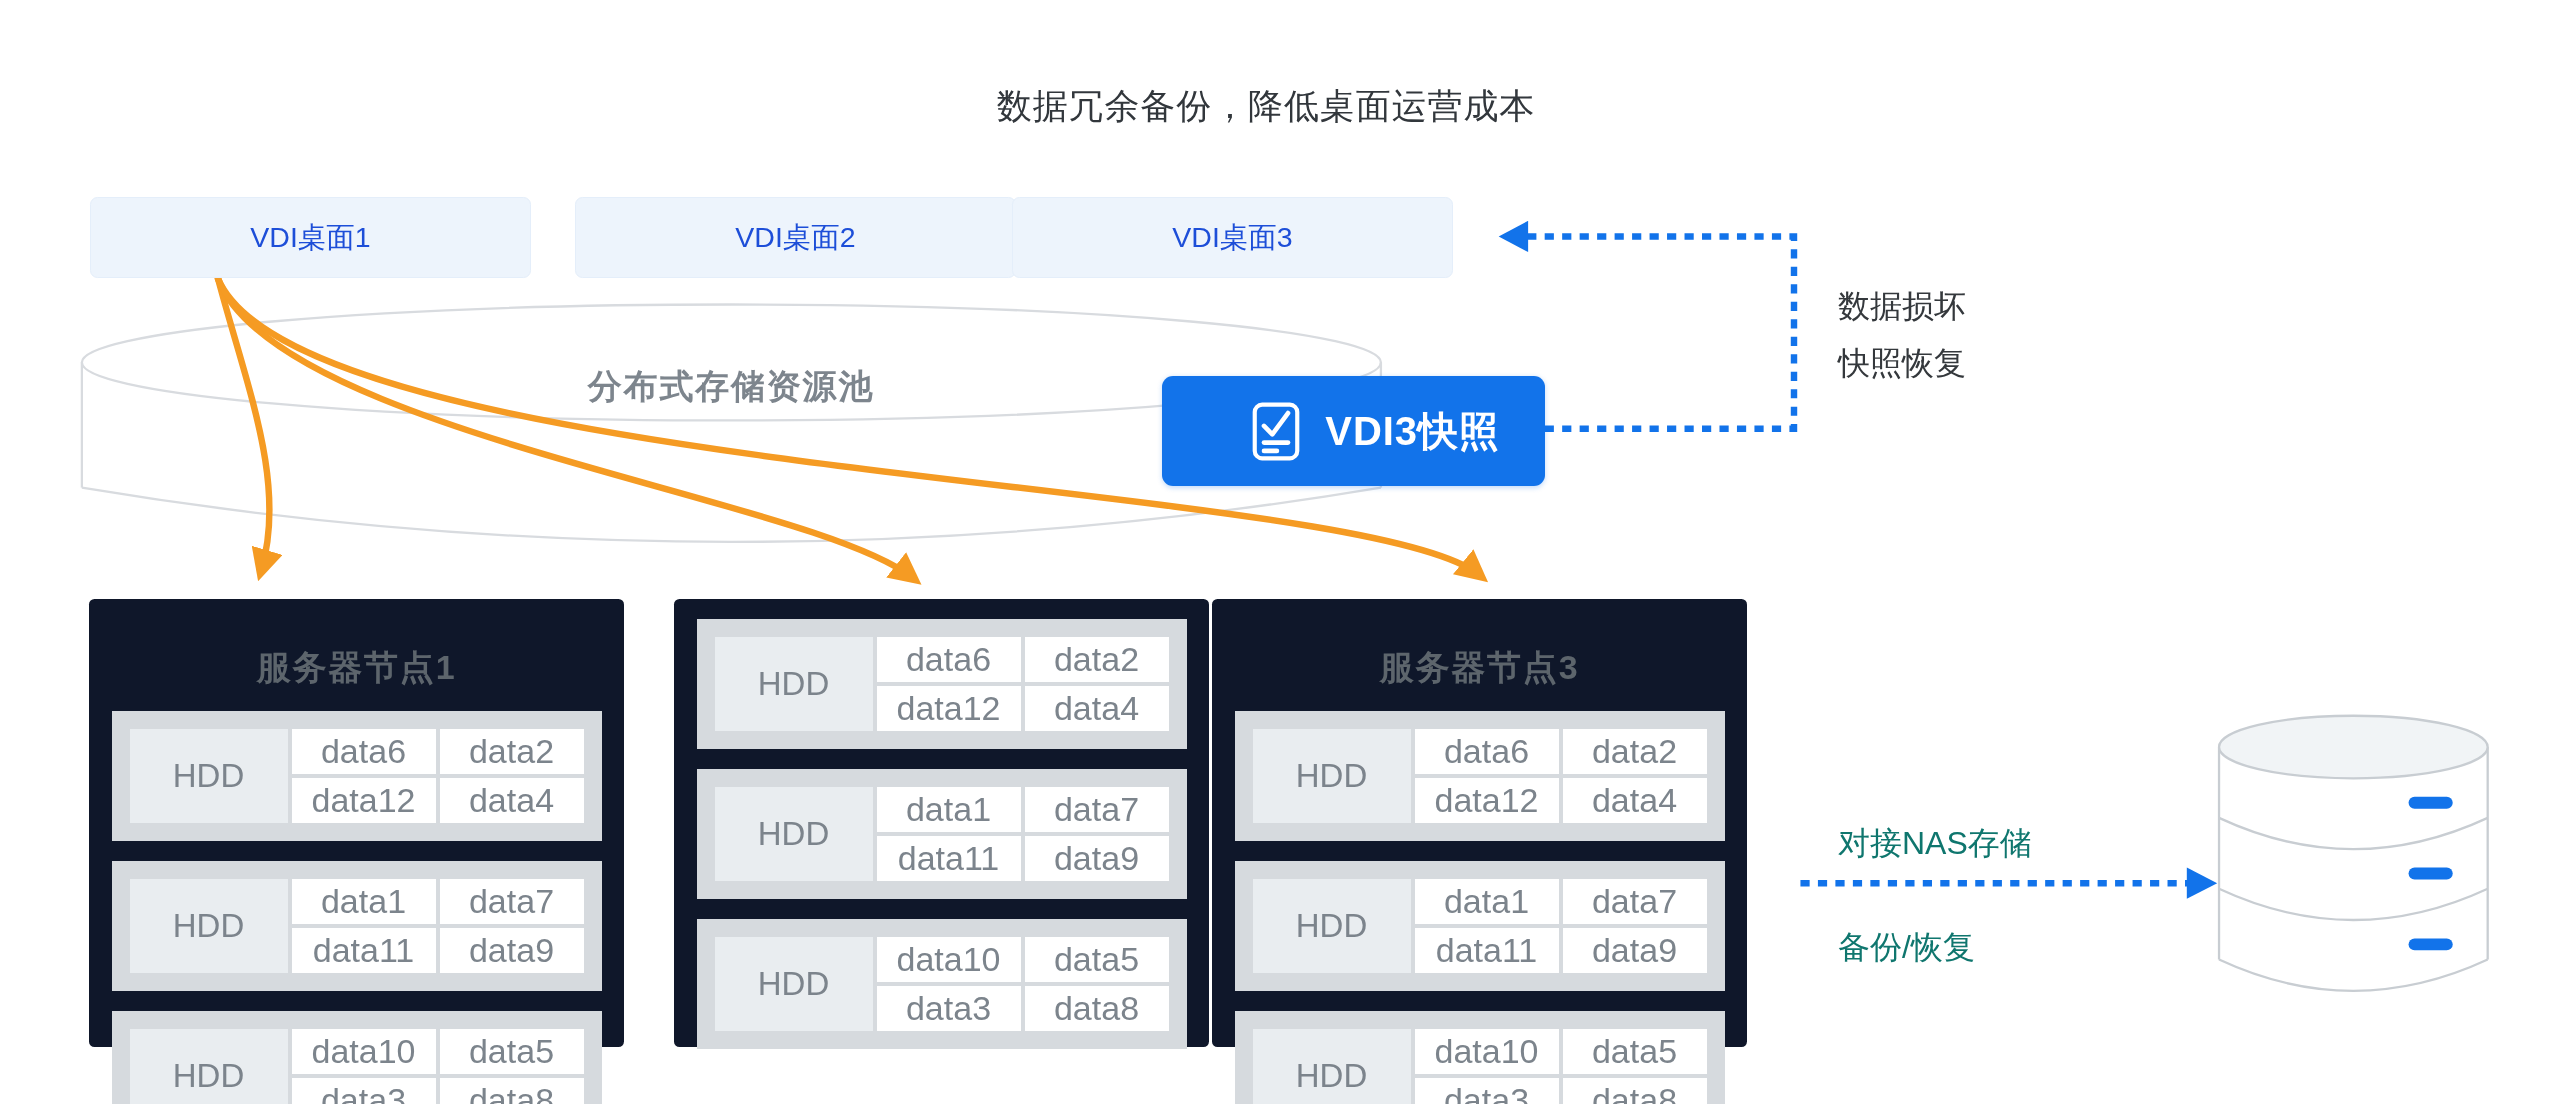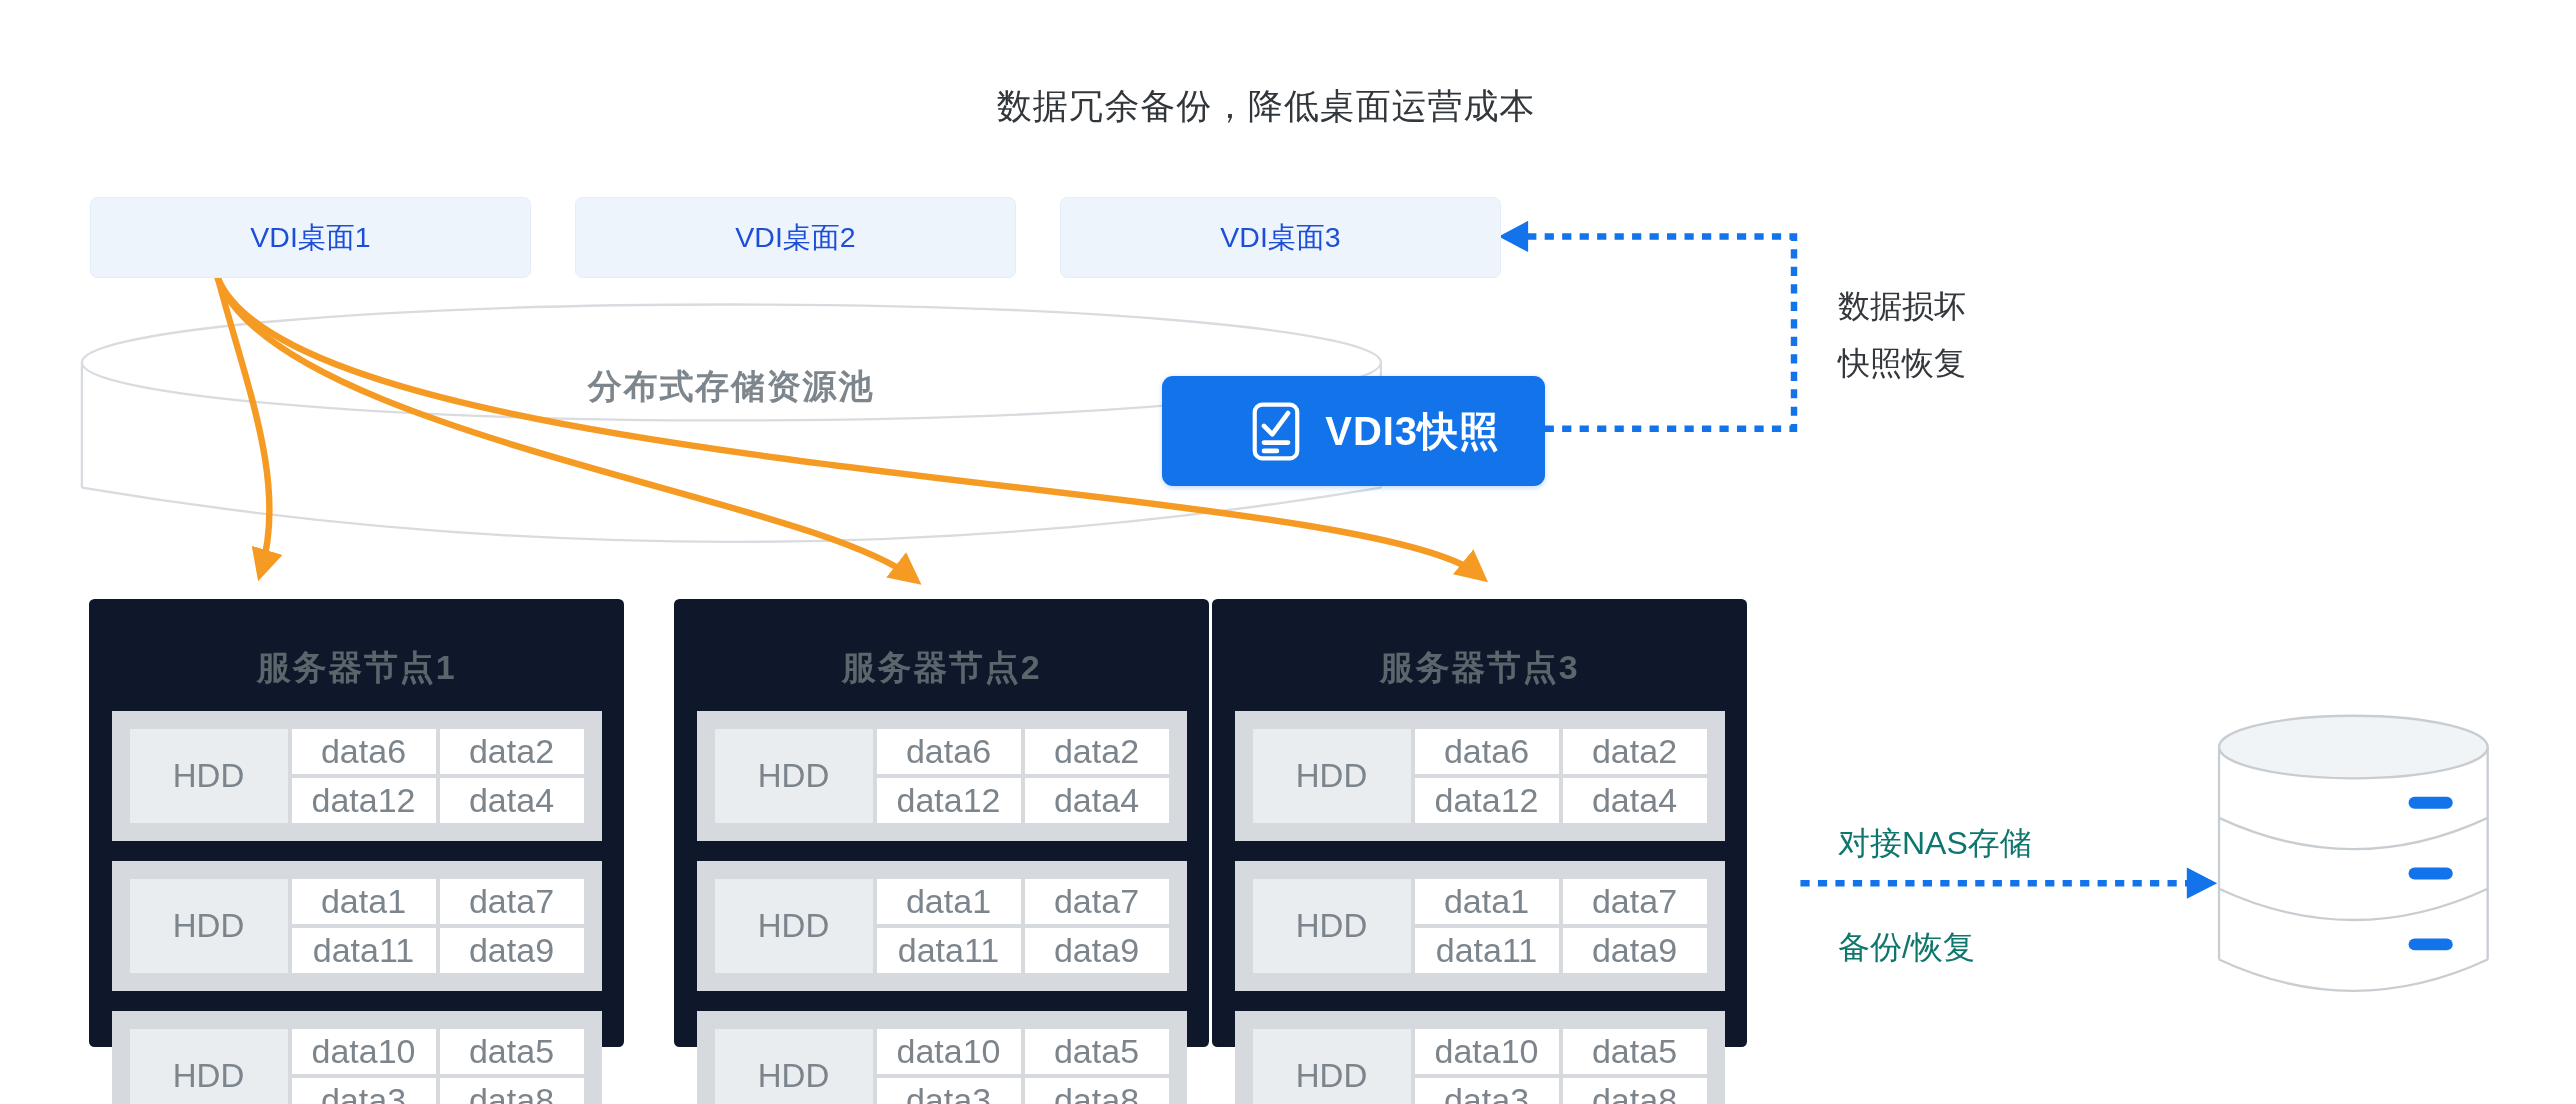--- a/index.html
+++ b/index.html
@@ -16,21 +16,21 @@
     font-size:35px;font-weight:500;color:#32373c;letter-spacing:0.9px;
   }
 
   
   .vdi-box{
     top:197px;width:439px;height:79px;background:#edf4fc;
     border:0.9px solid #e4eefa;border-radius:7.4px;
     display:flex;align-items:center;justify-content:center;
     font-size:28.5px;color:#1d4ed8;
   }
-  .vdi-1{left:90px}.vdi-2{left:575px}.vdi-3{left:1060px}
+  .vdi-1{left:90px}.vdi-2{left:575px}.vdi-3{left:1012px}
 
   
   .pool-label{
     left:363px;top:364px;width:736px;text-align:center;
     font-size:34px;font-weight:bold;color:#7d858d;letter-spacing:1.8px;
   }
 
   
   .snap-btn{
     left:1162px;top:376px;width:339px;height:110px;
@@ -177,21 +177,20 @@
         <div class="hdd-group">
     <div class="hdd-cell">HDD</div>
   <div class="data-cell">data10</div>
           <div class="data-cell">data5</div>
           <div class="data-cell">data3</div>
           <div class="data-cell">data8</div>
         </div>
       </div>
   </div>
     <div class="node">
-    <div class="node-title">服务器节点2</div>
     <div class="node-tables">
         <div class="hdd-group">
     <div class="hdd-cell">HDD</div>
   <div class="data-cell">data6</div>
           <div class="data-cell">data2</div>
           <div class="data-cell">data12</div>
           <div class="data-cell">data4</div>
         </div>
         <div class="hdd-group">
     <div class="hdd-cell">HDD</div>

